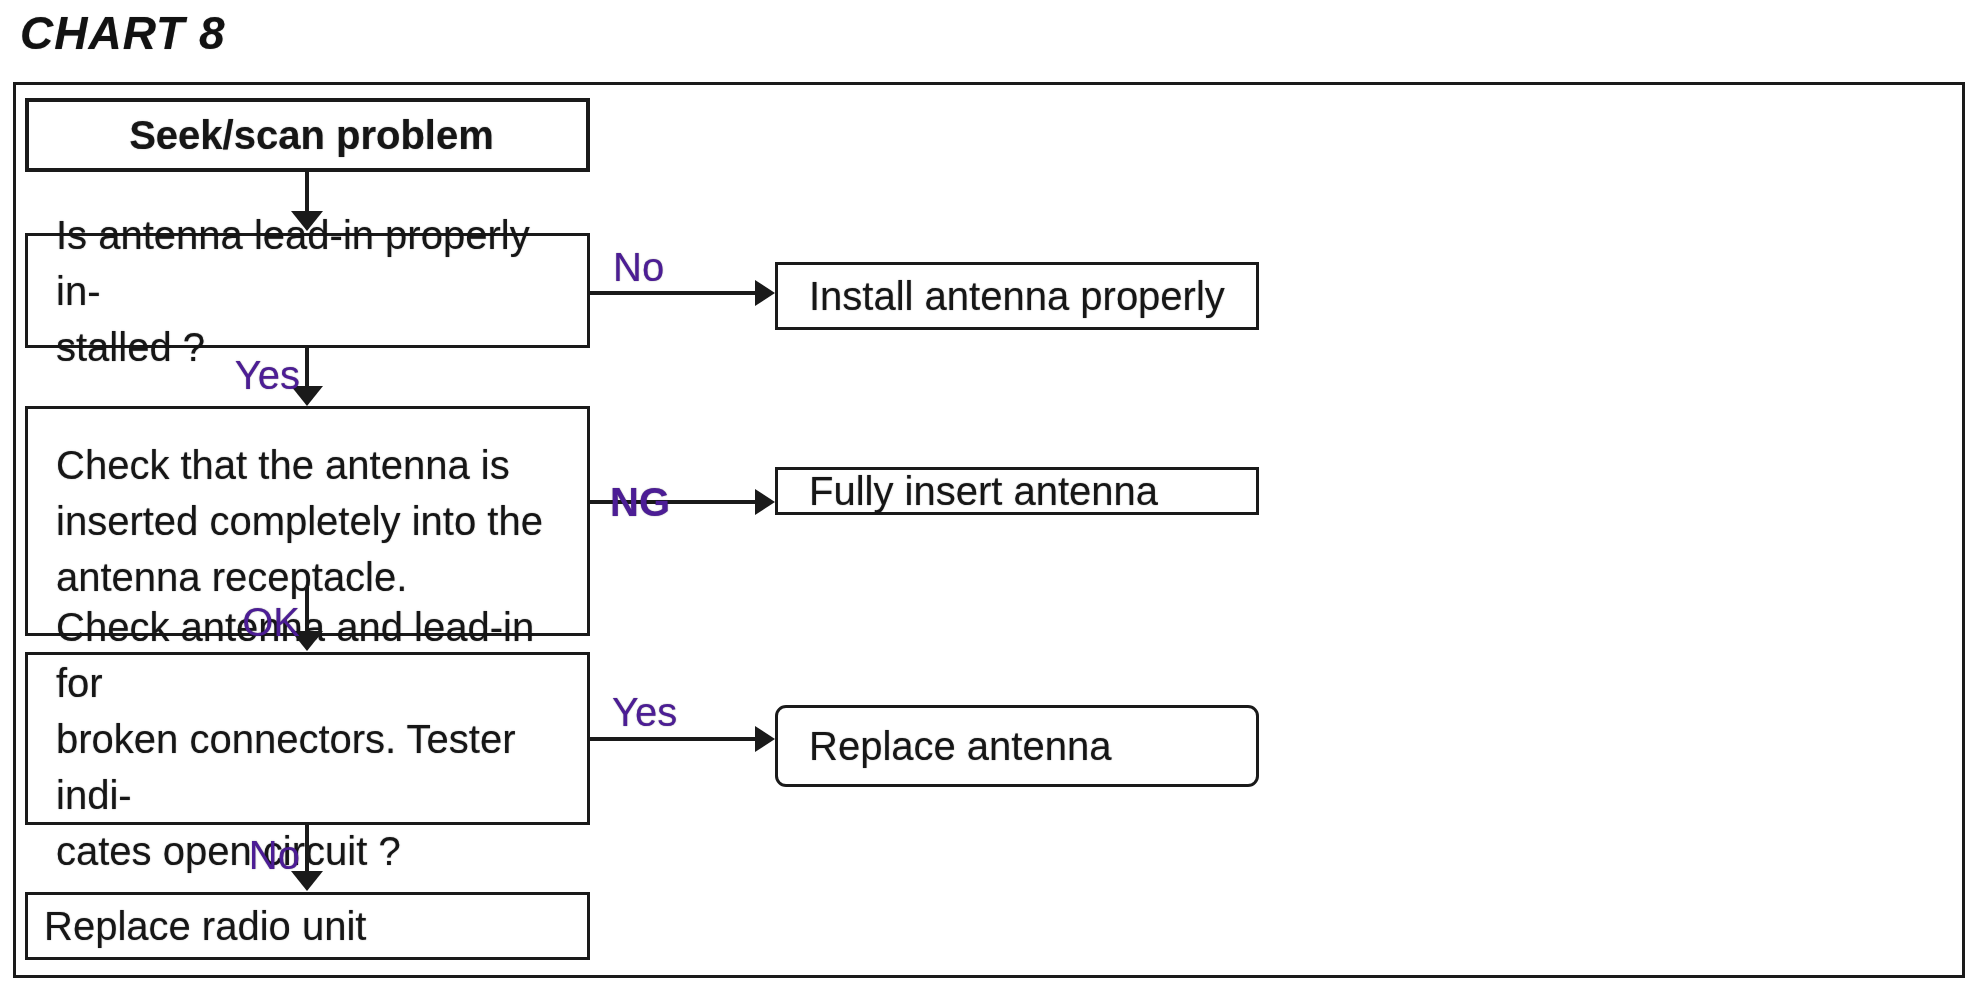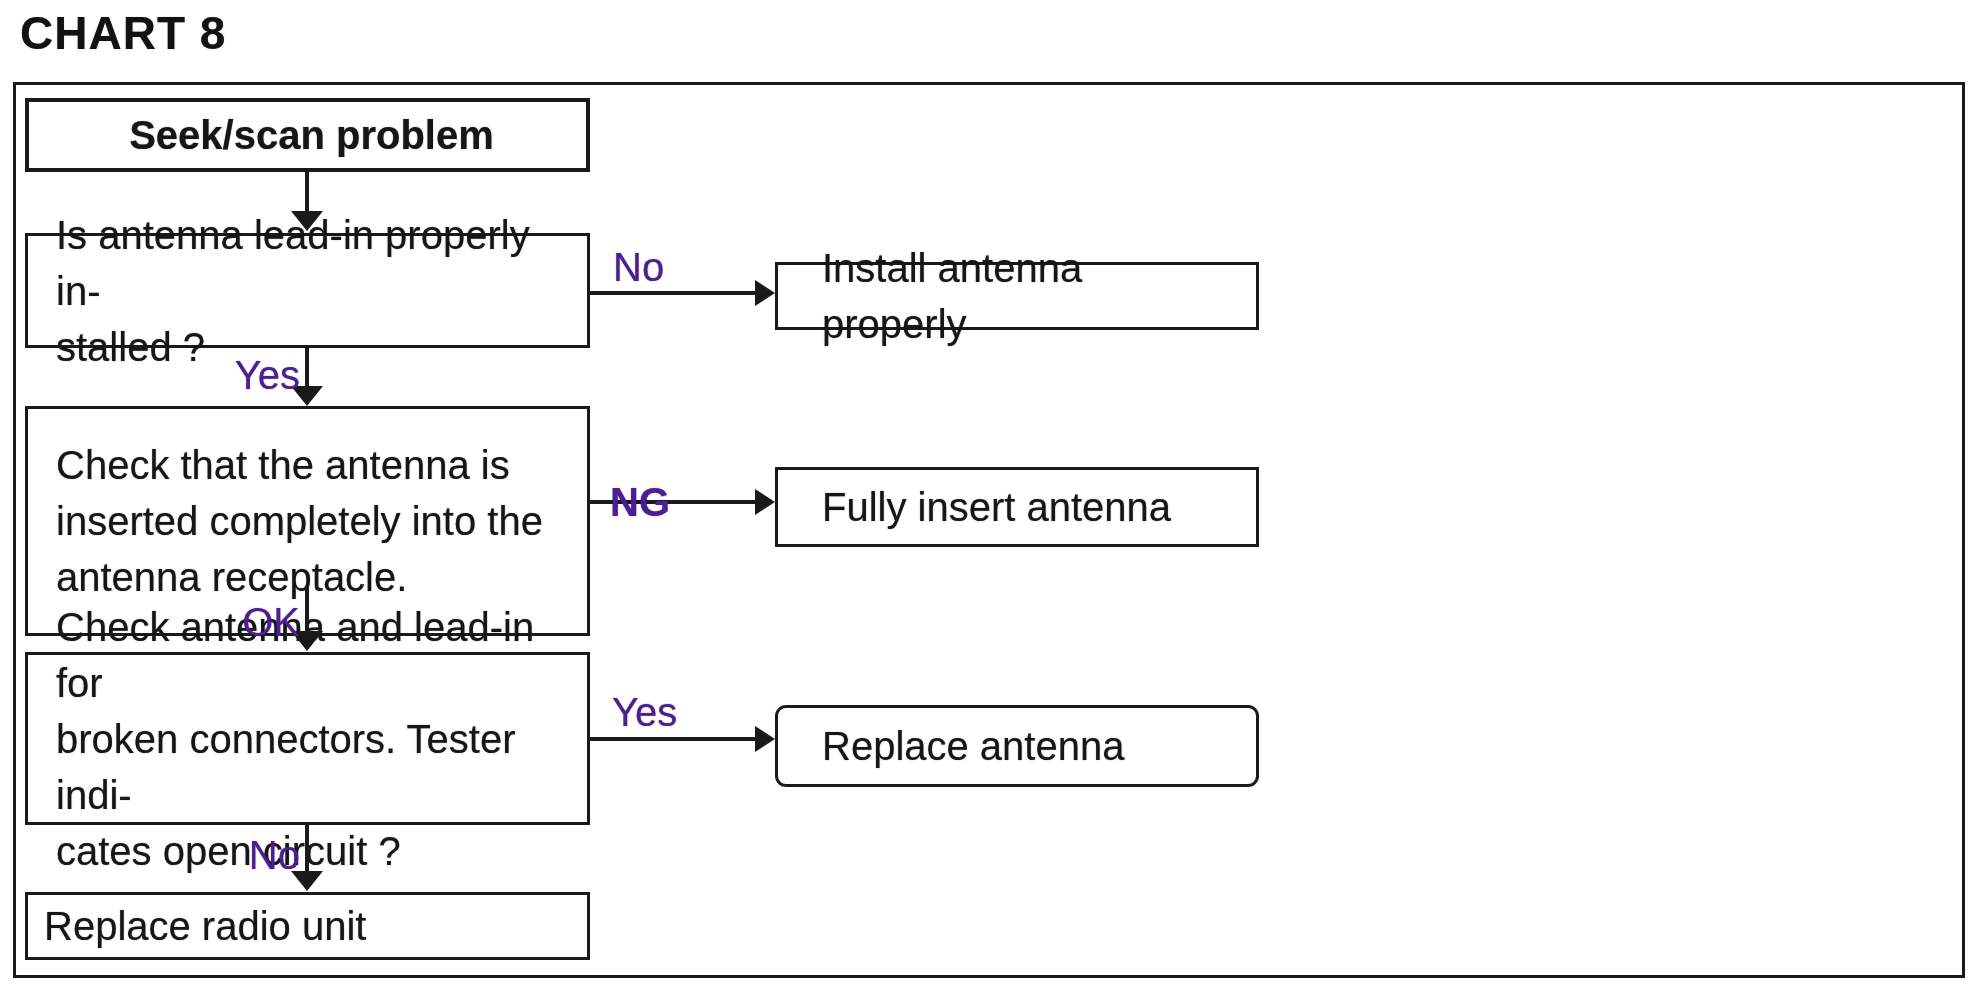--- a/index.html
+++ b/index.html
@@ -20,20 +20,21 @@
 
   .chart-title {
     position: absolute;
     left: 20px;
     top: 6px;
     font-size: 46px;
     font-weight: bold;
     letter-spacing: 1px;
     color: #121212;
     text-shadow: 0 0 1px rgba(0,0,0,0.45);
+    font-style: italic;
   }
 
   .frame {
     position: absolute;
     left: 13px;
     top: 82px;
     width: 1952px;
     height: 896px;
     border: 3px solid #1a1a1a;
     background: #ffffff;
@@ -62,23 +63,23 @@
   .decision { left: 25px; width: 565px; padding: 0 28px; }
   .decision-1 { top: 233px; height: 115px; }
   .decision-2 { top: 406px; height: 230px; }
   .decision-3 { top: 652px; height: 173px; }
 
   .end-node {
     left: 25px; top: 892px; width: 565px; height: 68px;
     padding: 8px 16px;
   }
 
-  .action { left: 775px; width: 484px; padding: 0 44px; }
+  .action { left: 775px; width: 484px; padding: 0 31px; }
   .action-1 { top: 262px; height: 68px; }
-  .action-2 { top: 467px; height: 80px; }
+  .action-2 { top: 467px; height: 48px; }
   .action-3 { top: 705px; height: 82px; border-radius: 11px; }
 
   
   .varrow {
     position: absolute;
     left: 305px;
     width: 4px;
     background: #1a1a1a;
   }
   .varrow::after {

